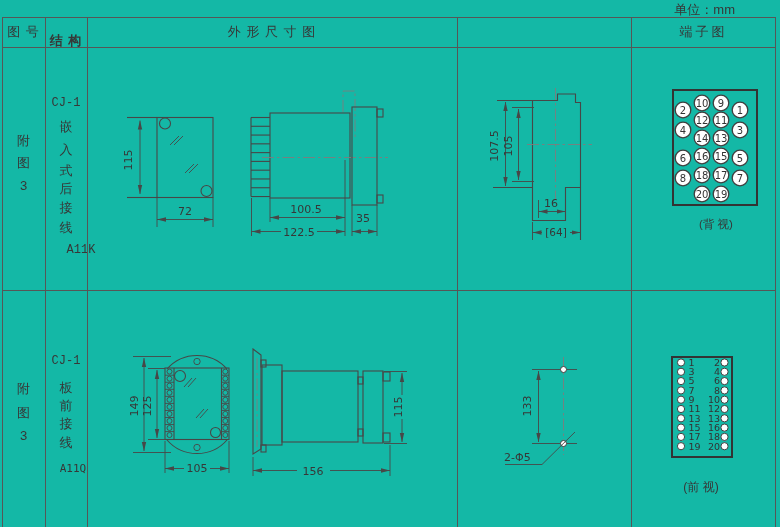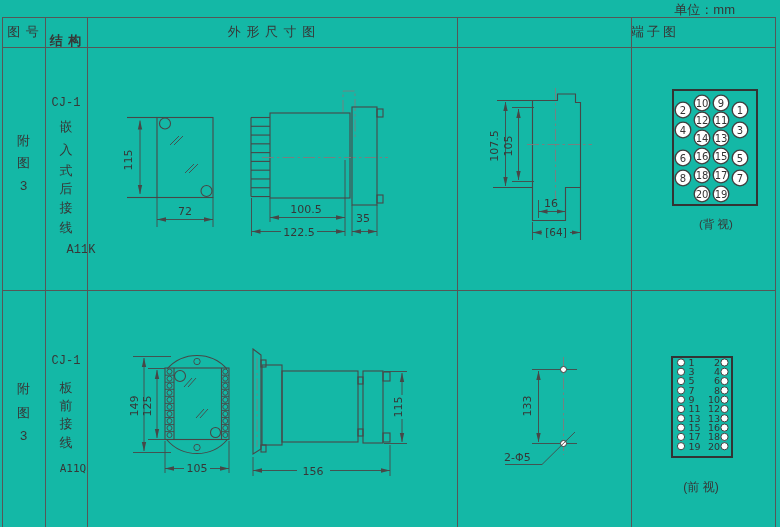--- a/index.html
+++ b/index.html
@@ -30,21 +30,21 @@
 </head>
 <body>
 
 <div id="page">
 
   <div class="unit">单位：mm</div>
 
   <div class="txt hdr" style="left:2px;top:25px;width:43px;">图 号</div>
   <div class="txt hdr" style="left:45px;top:34px;width:42px;font-weight:bold;">结 构</div>
   <div class="txt hdr" style="left:87px;top:25px;width:370px;text-align:center;">外 形 尺 寸 图</div>
-  <div class="txt hdr-wide" style="position:absolute;text-align:left;font-size:13px;left:631px;top:25px;width:145px;">端子图</div>
+  <div class="txt hdr-wide" style="position:absolute;text-align:center;font-size:13px;left:631px;top:25px;width:145px;">端子图</div>
 
   <div class="txt" style="left:2px;top:134px;width:43px;">附</div>
   <div class="txt" style="left:2px;top:156px;width:43px;">图</div>
   <div class="txt" style="left:2px;top:179px;width:43px;">3</div>
   <div class="txt mono" style="left:45px;top:97px;width:42px;">CJ-1</div>
   <div class="txt" style="left:45px;top:120px;width:42px;">嵌</div>
   <div class="txt" style="left:45px;top:143px;width:42px;">入</div>
   <div class="txt" style="left:45px;top:164px;width:42px;">式</div>
   <div class="txt" style="left:45px;top:182px;width:42px;">后</div>
   <div class="txt" style="left:45px;top:201px;width:42px;">接</div>

